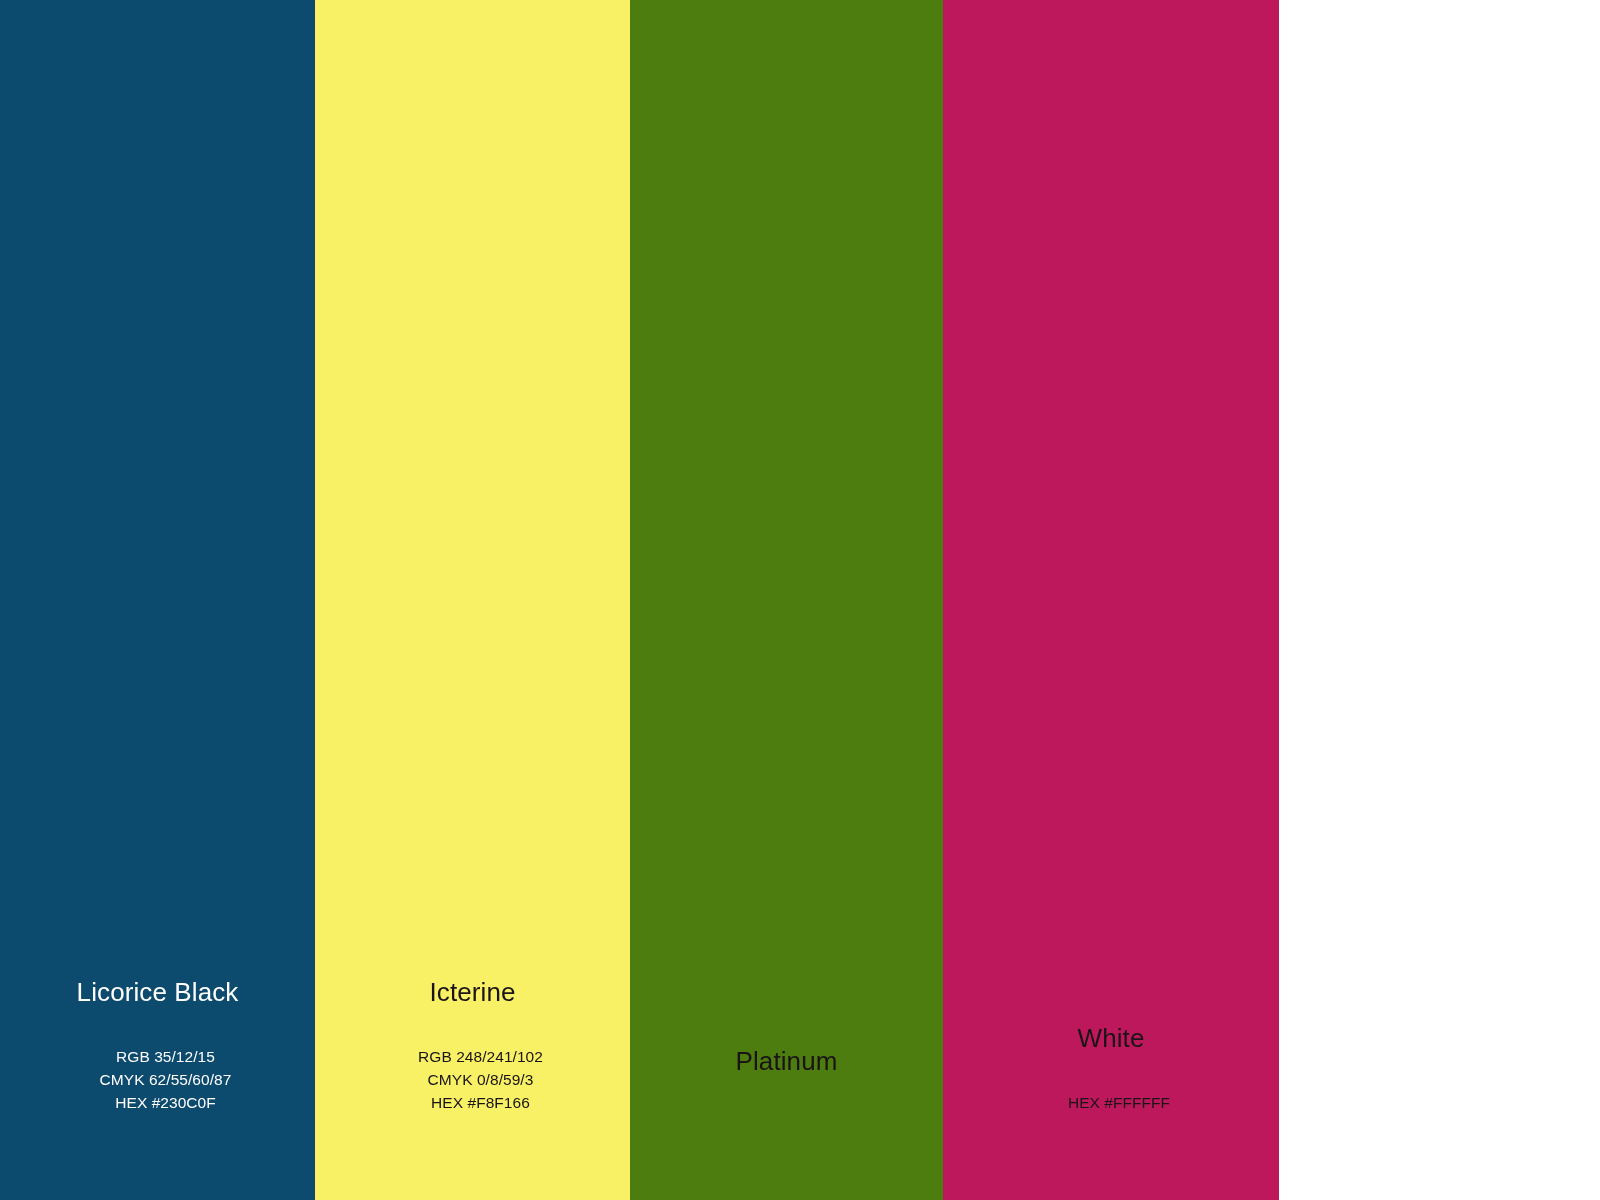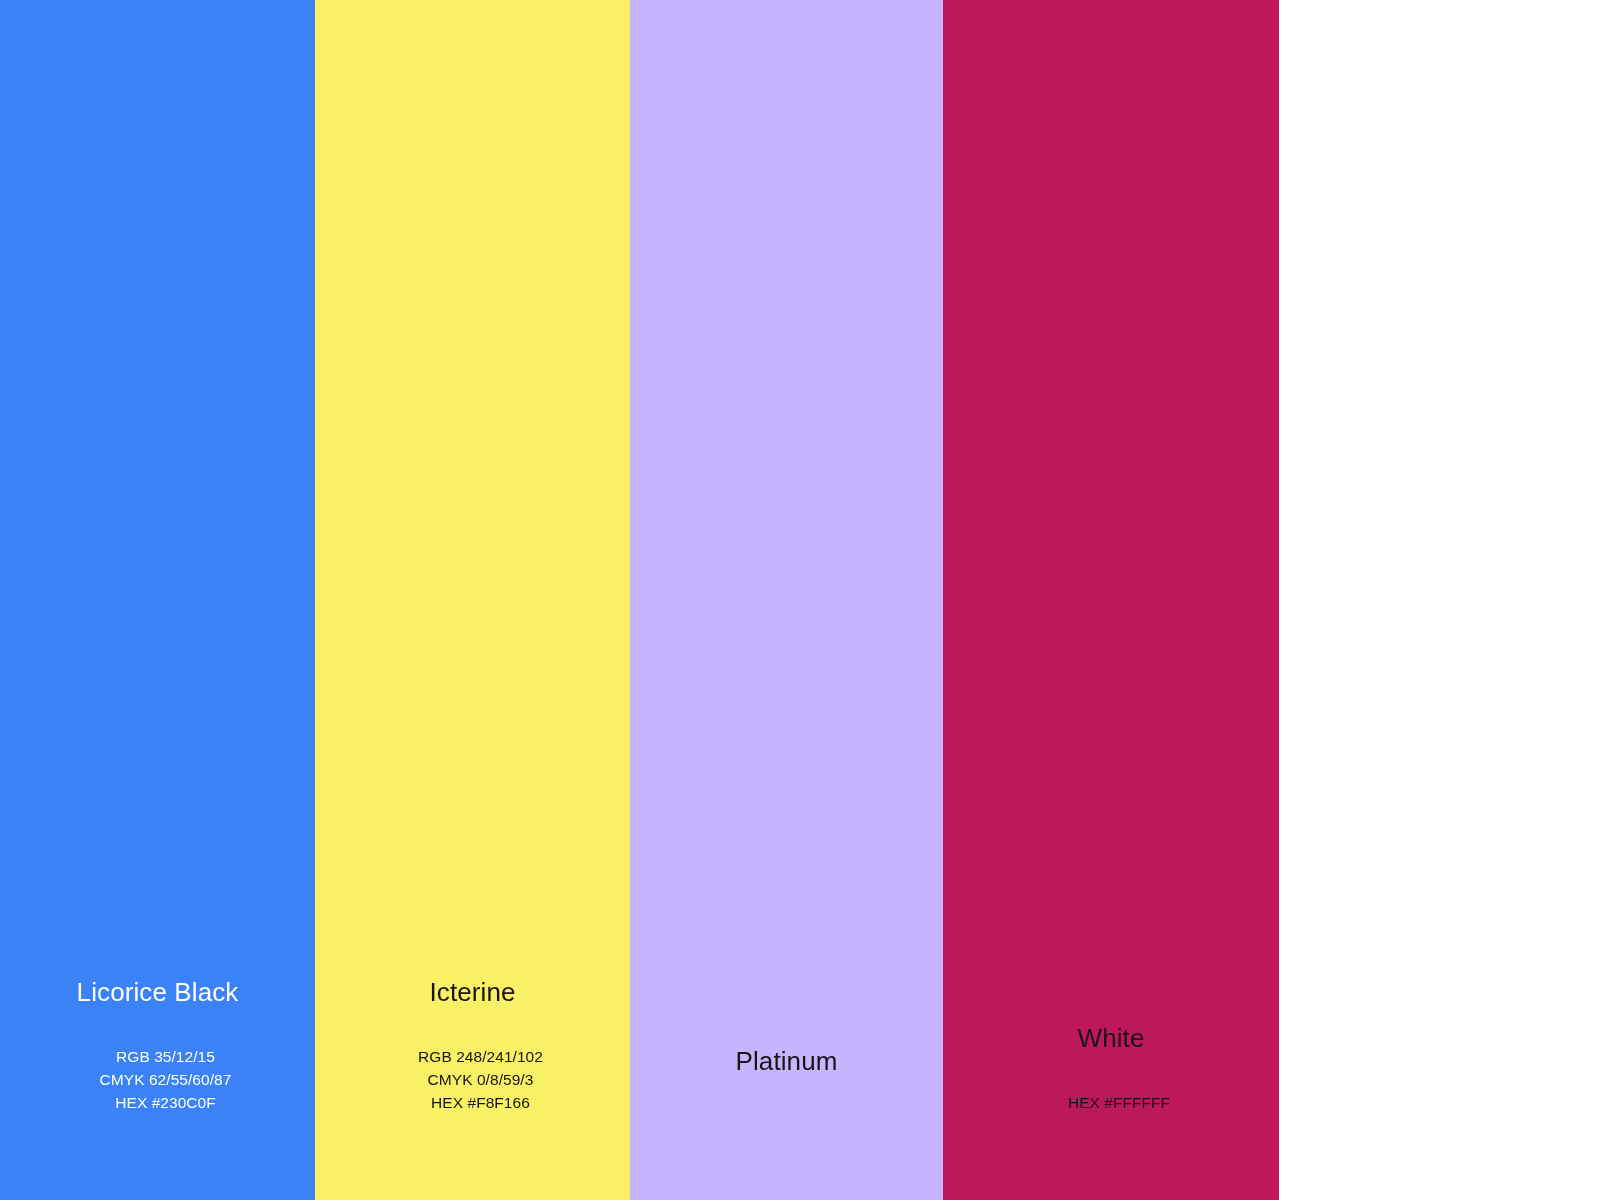--- a/index.html
+++ b/index.html
@@ -69,21 +69,21 @@
   .tone-light .swatch-specs { color: #ffffff; }
 
   .tone-dark .swatch-name,
   .tone-dark .swatch-specs { color: #1b1416; }
 </style>
 </head>
 <body style="background-color: rgb(255, 255, 255);">
 
 <div id="palette">
 
-  <div class="swatch tone-light" style="background-color: #3b82f6; width: 315px;">
+  <div class="swatch tone-light" style="background-color: #0c4a6e; width: 315px;">
     <div class="swatch-inner">
       <div class="swatch-name">Licorice Black</div>
       <div class="swatch-specs">
         <span class="spec-line">RGB 35/12/15</span>
         <span class="spec-line">CMYK 62/55/60/87</span>
         <span class="spec-line">HEX #230C0F</span>
       </div>
     </div>
   </div>
 
@@ -92,21 +92,21 @@
     <div class="swatch-inner">
       <div class="swatch-name">Icterine</div>
       <div class="swatch-specs">
         <span class="spec-line">RGB 248/241/102</span>
         <span class="spec-line">CMYK 0/8/59/3</span>
         <span class="spec-line">HEX #F8F166</span>
       </div>
     </div>
   </div>
 
-  <div class="swatch tone-dark" style="background-color: #c4b5fd; width: 313px;">
+  <div class="swatch tone-dark" style="background-color: #4d7c0f; width: 313px;">
     <div class="swatch-inner">
       <div class="swatch-name">Platinum</div>
     </div>
   </div>
 
   <div class="swatch tone-dark" style="background-color: #be185d; width: 336px;">
     <div class="swatch-inner">
       <div class="swatch-name">White</div>
       <div class="swatch-specs">
         <span class="spec-line">HEX #FFFFFF</span>

